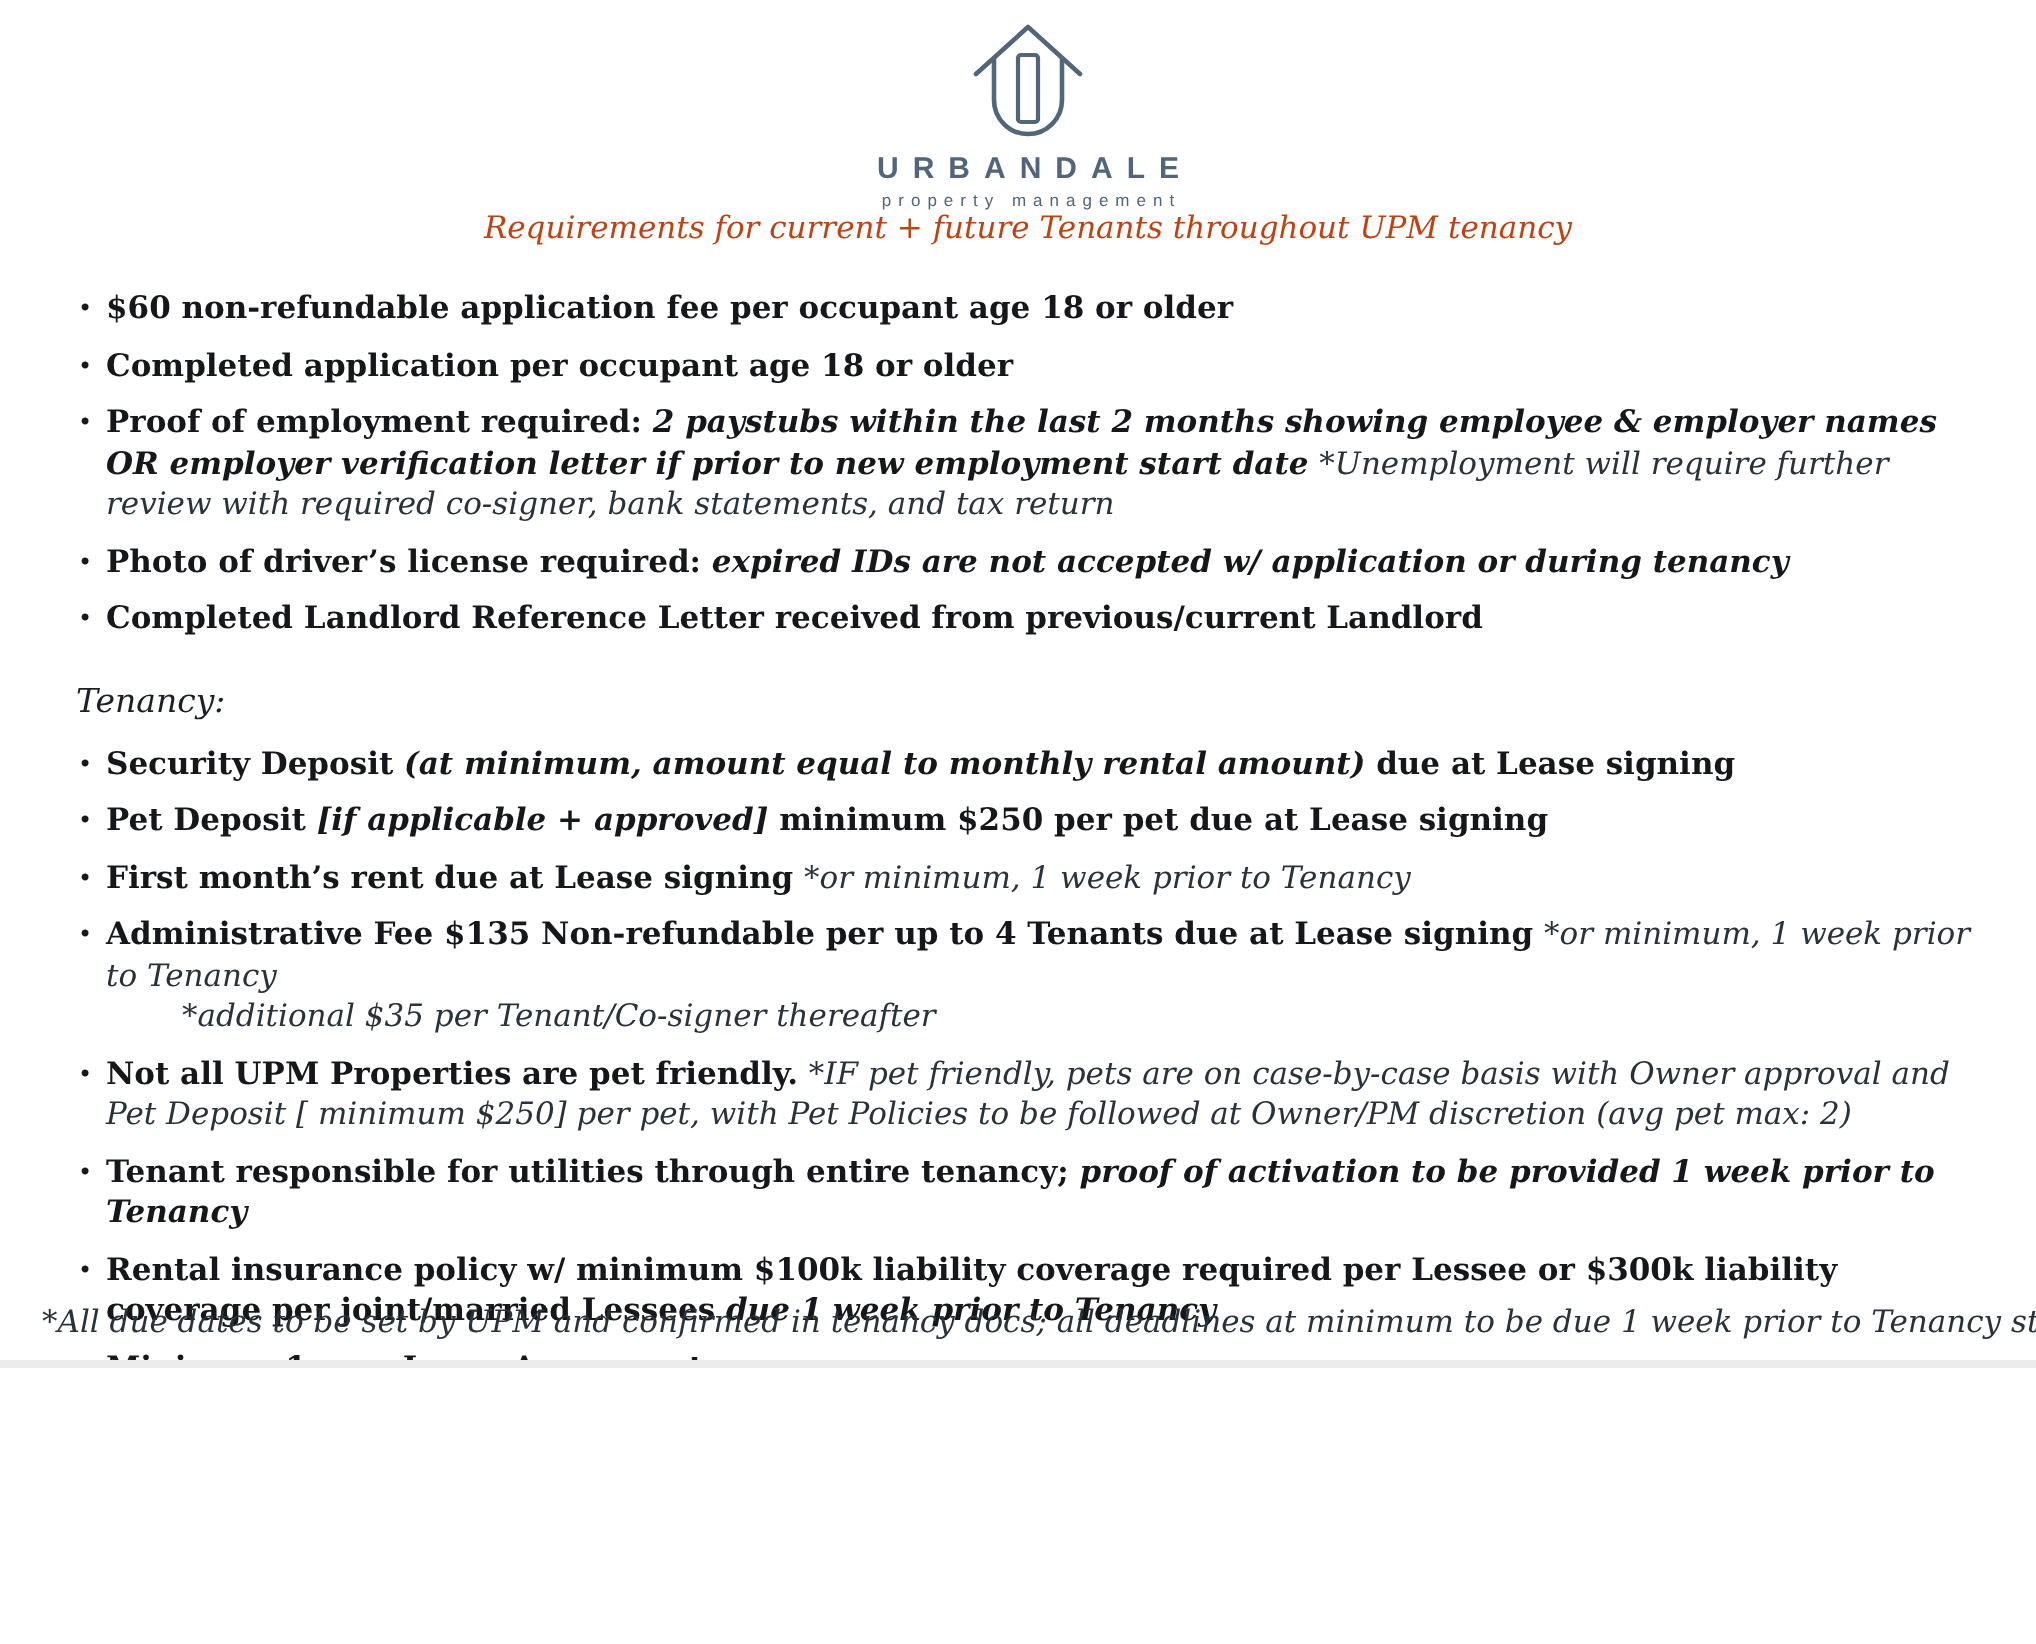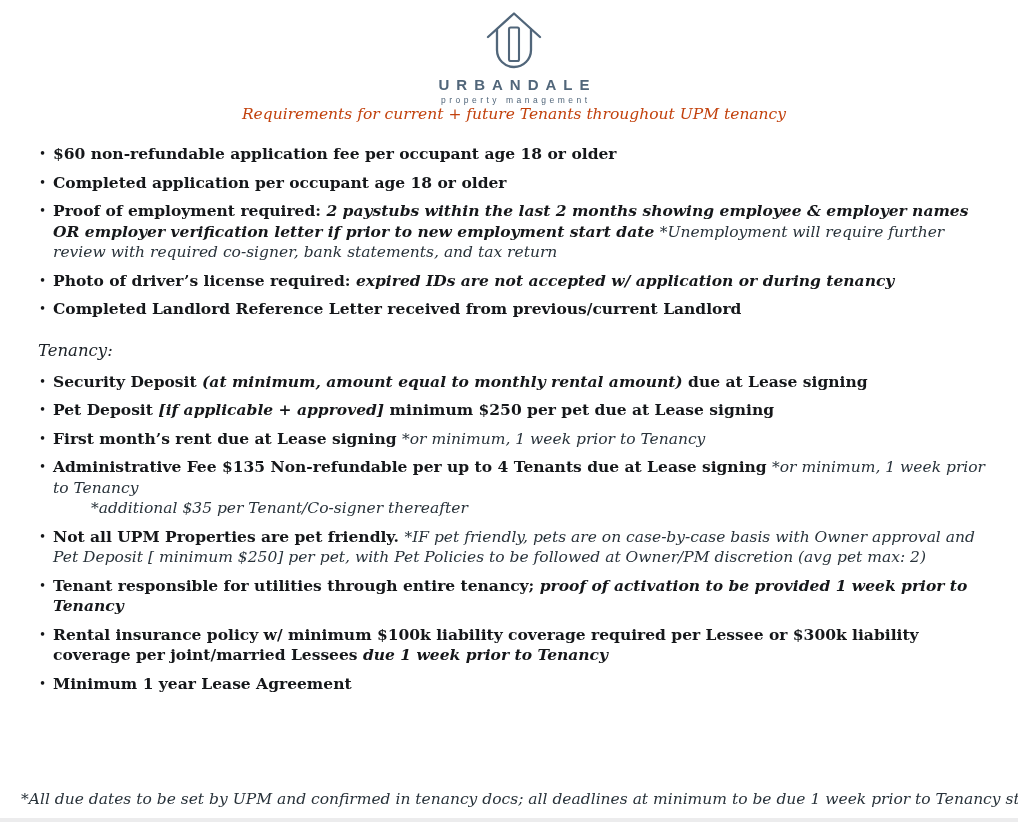--- a/index.html
+++ b/index.html
@@ -4,21 +4,21 @@
 <style>
   html,body{margin:0;padding:0;background:#ffffff;}
   body{
     width:1018px;height:822px;
     font-family:"DejaVu Serif","Liberation Serif",serif;
     color:#15171a;
     -webkit-font-smoothing:antialiased;
   }
   .page{
     position:relative;
-    width:1018px;height:822px;
+    width:1018px;height:684px;
     box-sizing:border-box;
     padding:10px 28px 0 38px;
     border-bottom:4px solid #ececed;
     overflow:hidden;
     background:#fff;
   }
   
   .doc-header{text-align:center;}
   .logo{display:flex;flex-direction:column;align-items:center;gap:2px;}
   .logo svg{display:block;}

